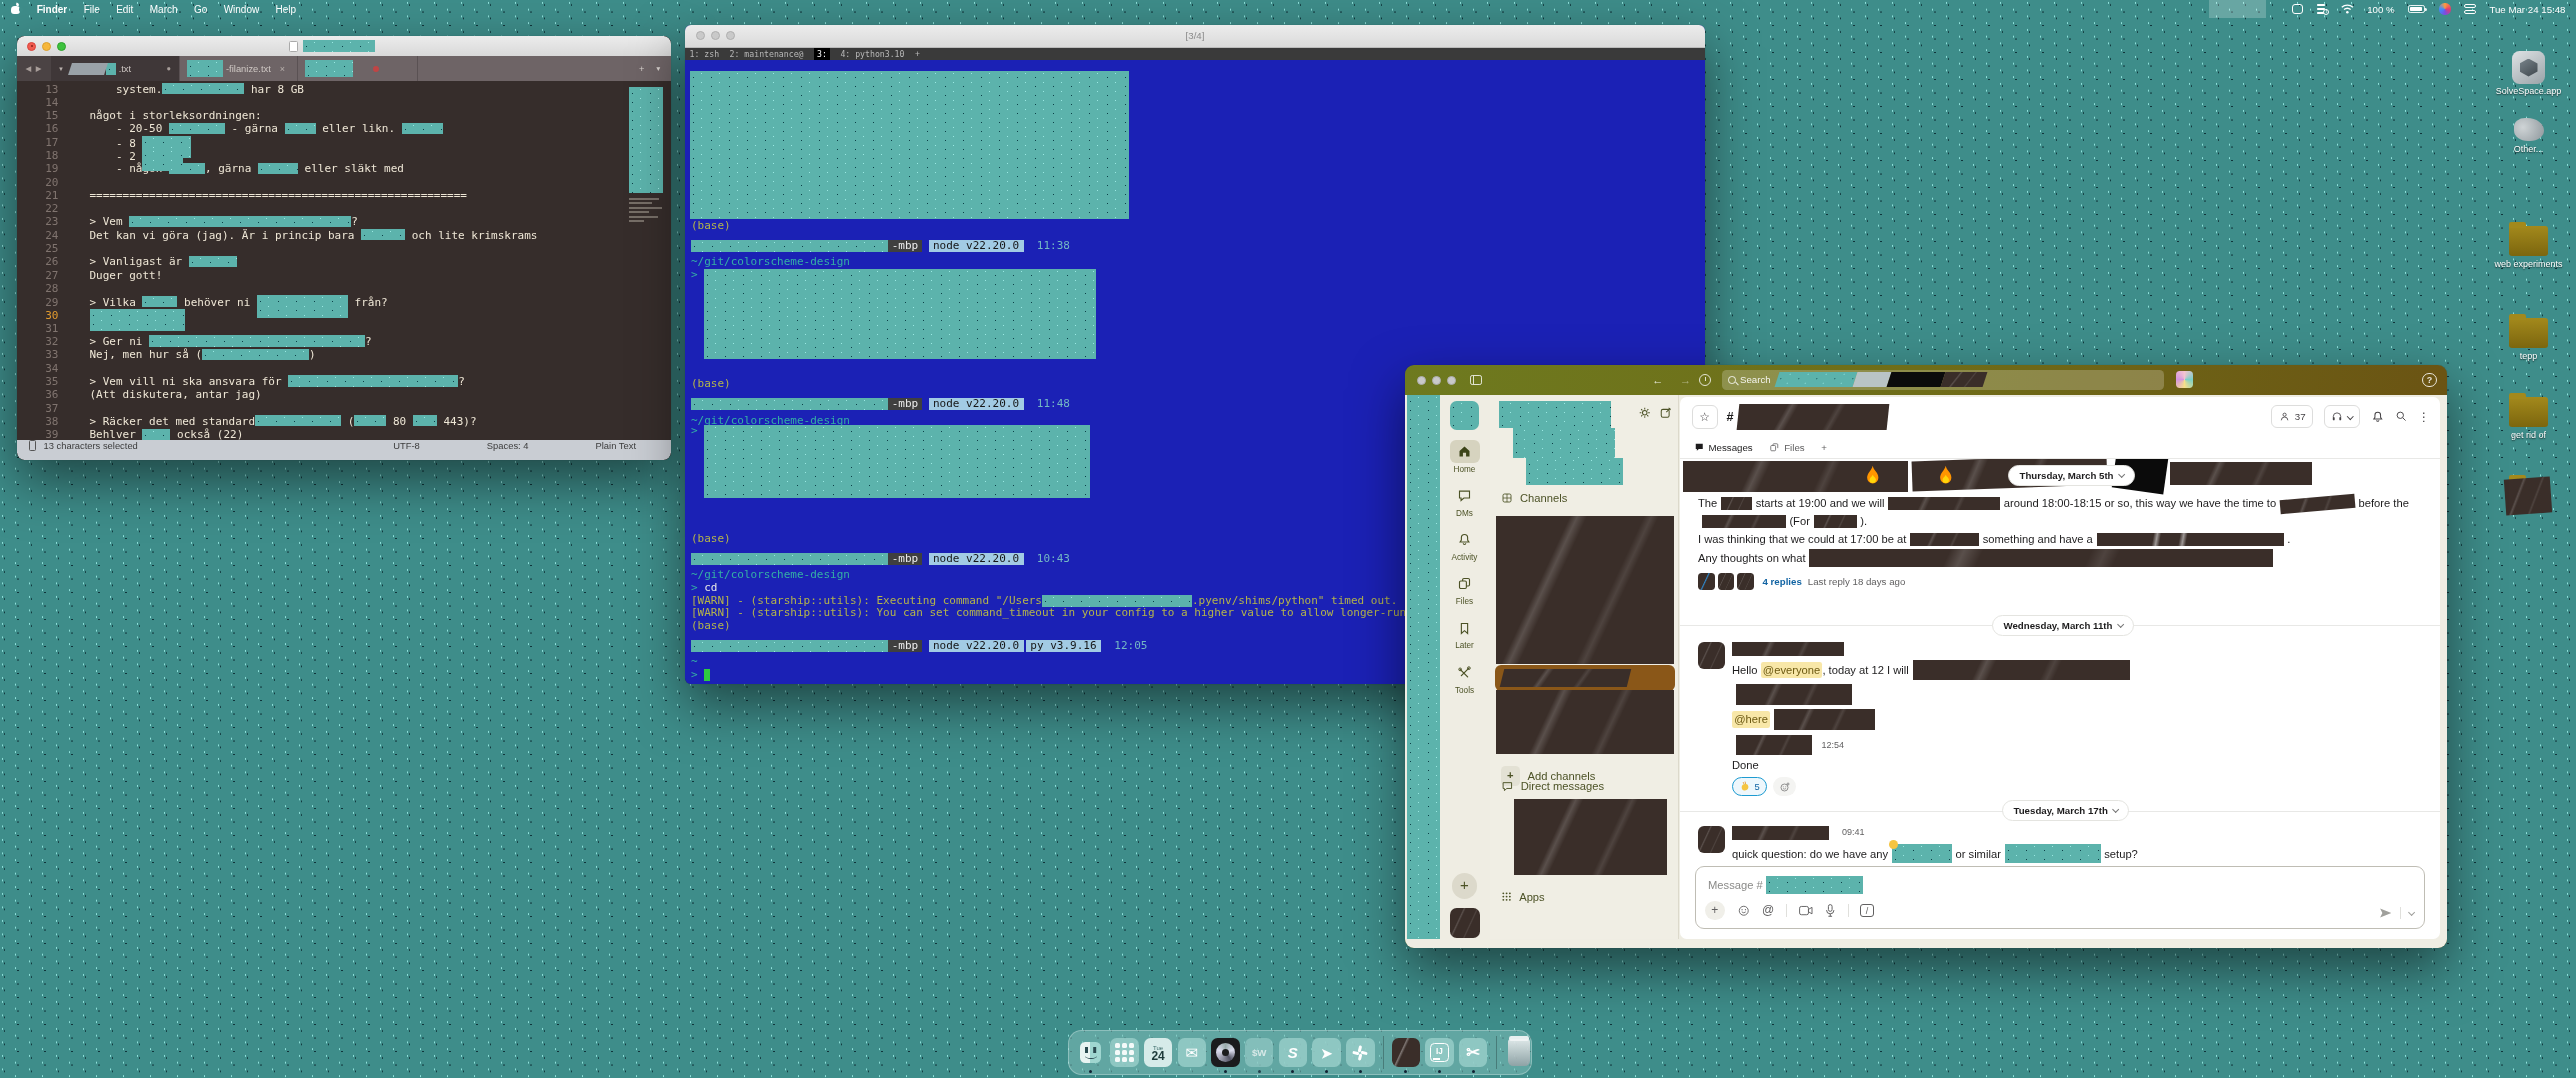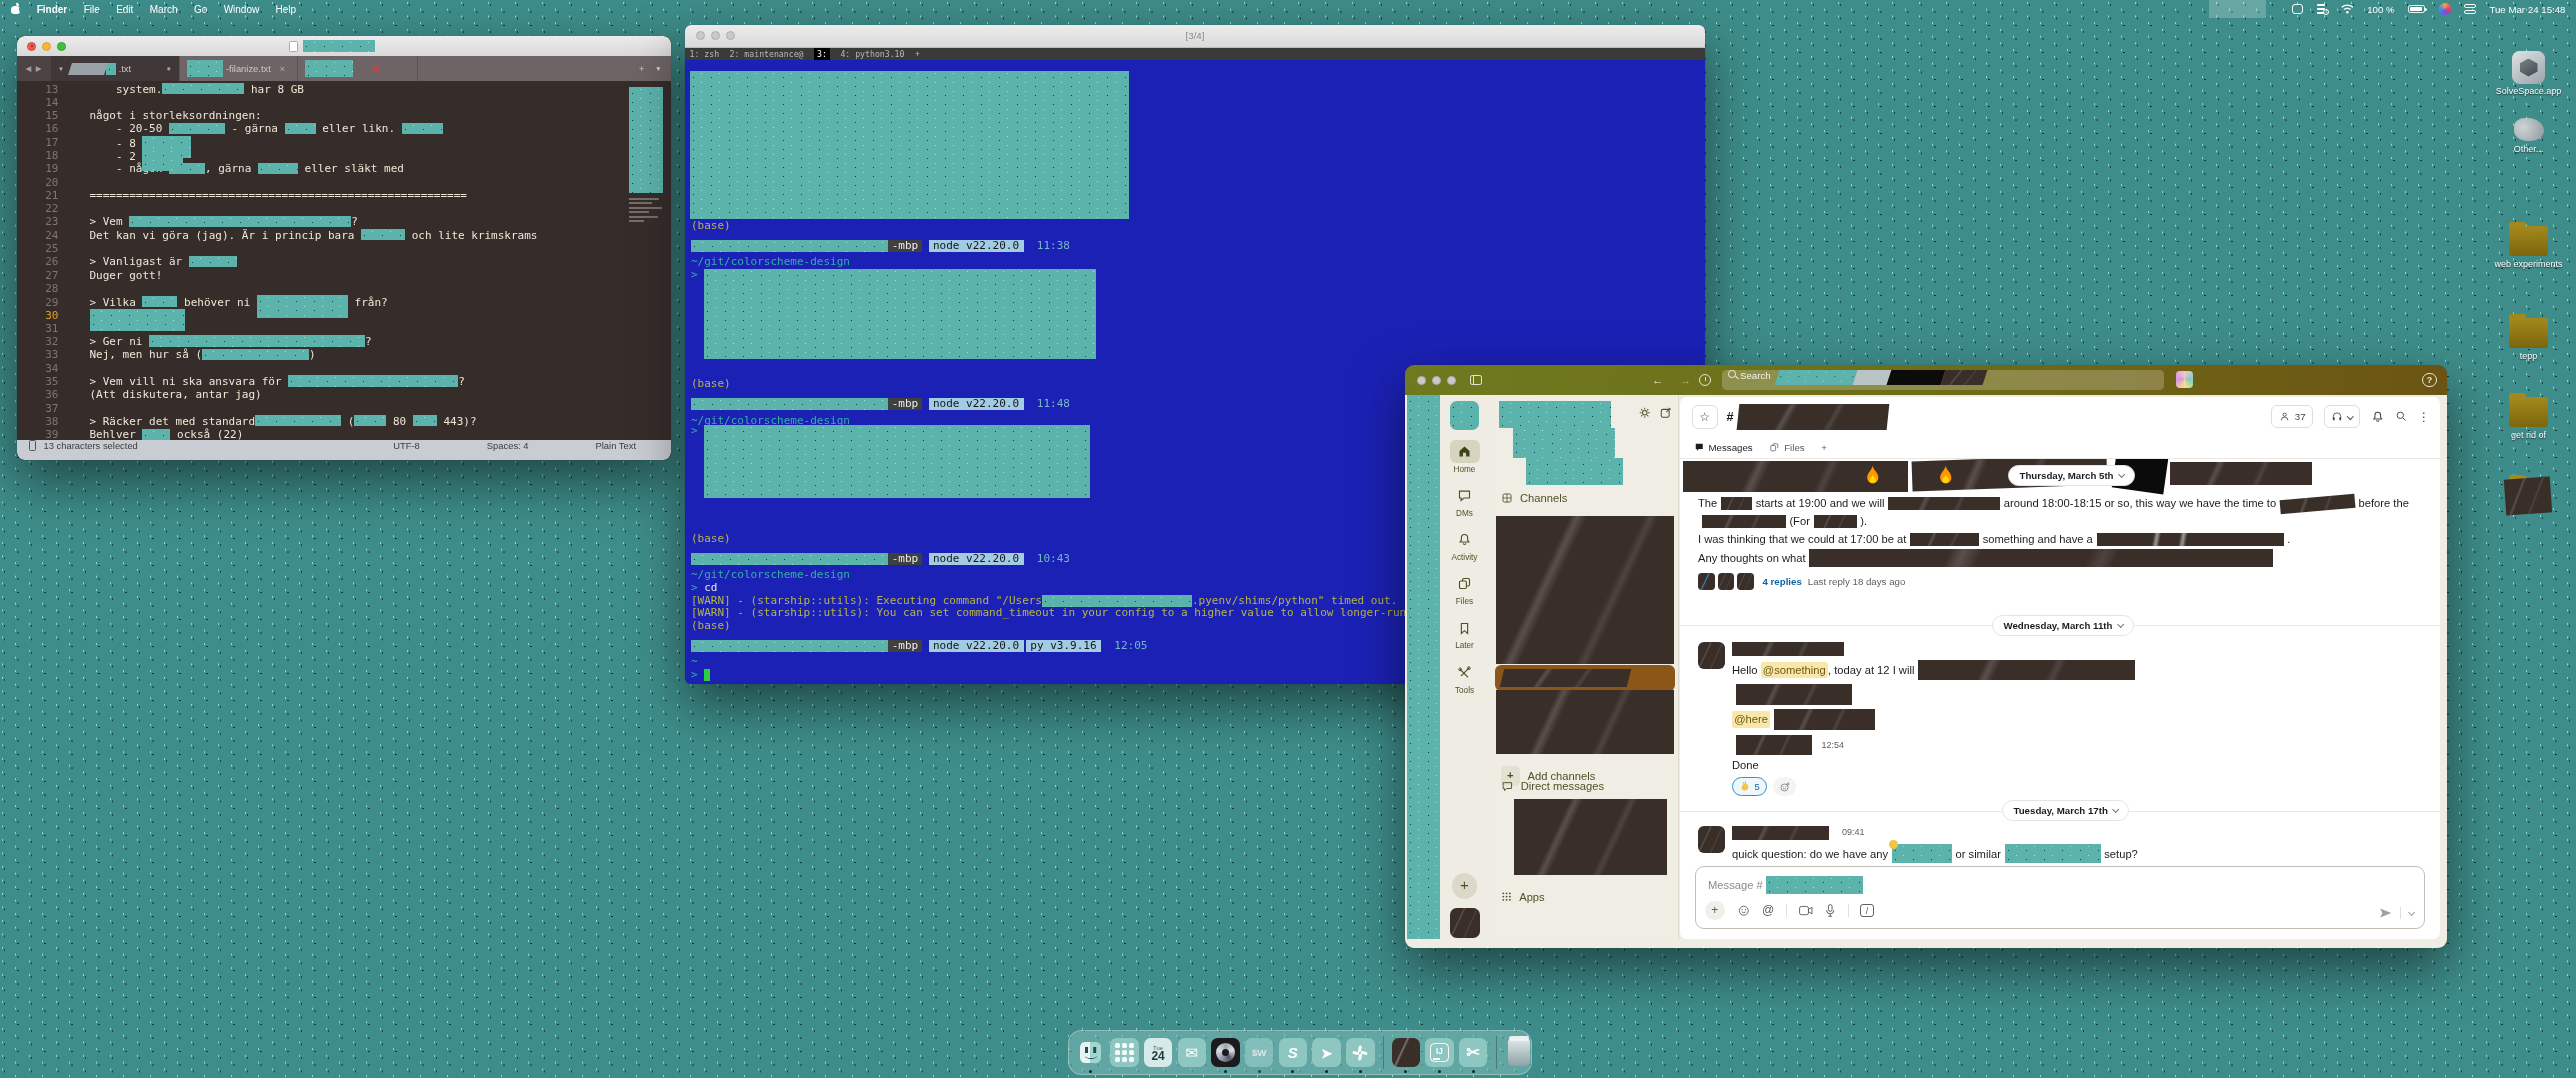--- a/index.html
+++ b/index.html
@@ -100,21 +100,21 @@
 .t-cursor{display:inline-block;width:6.7px;height:12px;background:#2ecc40;margin-left:6px}
 
 #slack{left:1405px;top:365px;width:1042px;height:583px;background:linear-gradient(100deg,#6e7a1f 0%,#6f6d18 45%,#6a4f12 100%);border-radius:9px;overflow:hidden}
 #sl-title{height:30px;position:relative;display:flex;align-items:center;color:rgba(255,255,255,.85)}
 #sl-title .lights{margin-left:12px}
 .sl-toggle{width:12px;height:10.5px;border:1.2px solid rgba(255,255,255,.8);border-radius:2.2px;margin-left:13.5px;position:relative}
 .sl-toggle::after{content:"";position:absolute;left:2.2px;top:0;bottom:0;width:1.2px;background:rgba(255,255,255,.8)}
 .sl-navarrows{position:absolute;left:247px;display:flex;gap:16.5px;font-size:11.2px}
 .sl-clock{position:absolute;left:294px;top:9px;width:12px;height:12px;border:1.2px solid rgba(255,255,255,.8);border-radius:50%}
 .sl-clock::after{content:"";position:absolute;left:4.5px;top:2.2px;width:1.1px;height:3.7px;background:rgba(255,255,255,.8)}
-#sl-search{position:absolute;left:317px;top:5.2px;width:442px;height:19.5px;background:rgba(255,255,255,.22);border-radius:4.5px;display:flex;align-items:flex-start;padding:0 6px;font-size:9.7px;color:rgba(255,255,255,.9);overflow:hidden}
+#sl-search{position:absolute;left:317px;top:5.2px;width:442px;height:19.5px;background:rgba(255,255,255,.22);border-radius:4.5px;display:flex;align-items:center;padding:0 6px;font-size:9.7px;color:rgba(255,255,255,.9);overflow:hidden}
 #sl-search .mag{width:7.5px;height:7.5px;border:1.2px solid rgba(255,255,255,.85);border-radius:50%;position:relative;margin-right:4.5px;flex:none}
 #sl-search .mag::after{content:"";position:absolute;left:6px;top:6px;width:3.7px;height:1.2px;background:rgba(255,255,255,.85);transform:rotate(45deg)}
 #sl-search .sr1{width:78px;height:15px;margin-left:6px;transform:skewX(-18deg)}
 #sl-search .sr2{width:34px;height:15px;background:#b9c4c6;transform:skewX(-18deg)}
 #sl-search .sr3{width:54px;height:15px;transform:skewX(-18deg)}
 #sl-search .sr4{width:42px;height:15px;transform:skewX(-18deg)}
 .sl-avatar-top{position:absolute;left:771px;top:6px;width:17px;height:17px;border-radius:3.7px;background:conic-gradient(#f4c3d0,#7ad0c8,#f7e08a,#d695e0,#f4c3d0)}
 .sl-help{position:absolute;right:10.5px;top:7.5px;width:14.2px;height:14.2px;border:1.2px solid rgba(255,255,255,.85);border-radius:50%;text-align:center;font:bold 9px/13.5px "Liberation Sans",sans-serif}
 #sl-body{position:absolute;left:0;top:30px;right:0;bottom:0;background:#efede3}
 #sl-leftredact{position:absolute;left:1.5px;top:0;width:33px;bottom:9px}
@@ -660,21 +660,21 @@
 
         <div class="divline" style="top:166px"></div>
         <div class="date-pill" style="left:312px;top:156px">
             <span>Wednesday, March 11th</span>
             <span class="chev"></span>
           </div>
 
         <span class="rdk msg-avatar" style="left:18px;top:183px"></span>
         <span class="rdk name-rd" style="left:52px;top:183px;width:112px"></span>
         <div class="mline" style="left:52px;top:201px">
-          <span>Hello</span><span>&nbsp;</span><span class="mention">@something</span><span>, today at 12 I will</span><span class="rdk" style="width:217px;height:19.5px"></span>
+          <span>Hello</span><span>&nbsp;</span><span class="mention">@everyone</span><span>, today at 12 I will</span><span class="rdk" style="width:217px;height:19.5px"></span>
         </div>
         <div class="mline" style="left:52px;top:225px">
           <span class="rdk" style="width:116px;height:21px"></span>
         </div>
         <div class="mline" style="left:52px;top:250px">
           <span class="mention">@here</span><span class="rdk" style="width:101px;height:21px"></span>
         </div>
         <div class="mline" style="left:52px;top:276px">
           <span class="rdk" style="width:76px;height:19.5px"></span><span class="mtime">12:54</span>
         </div>

